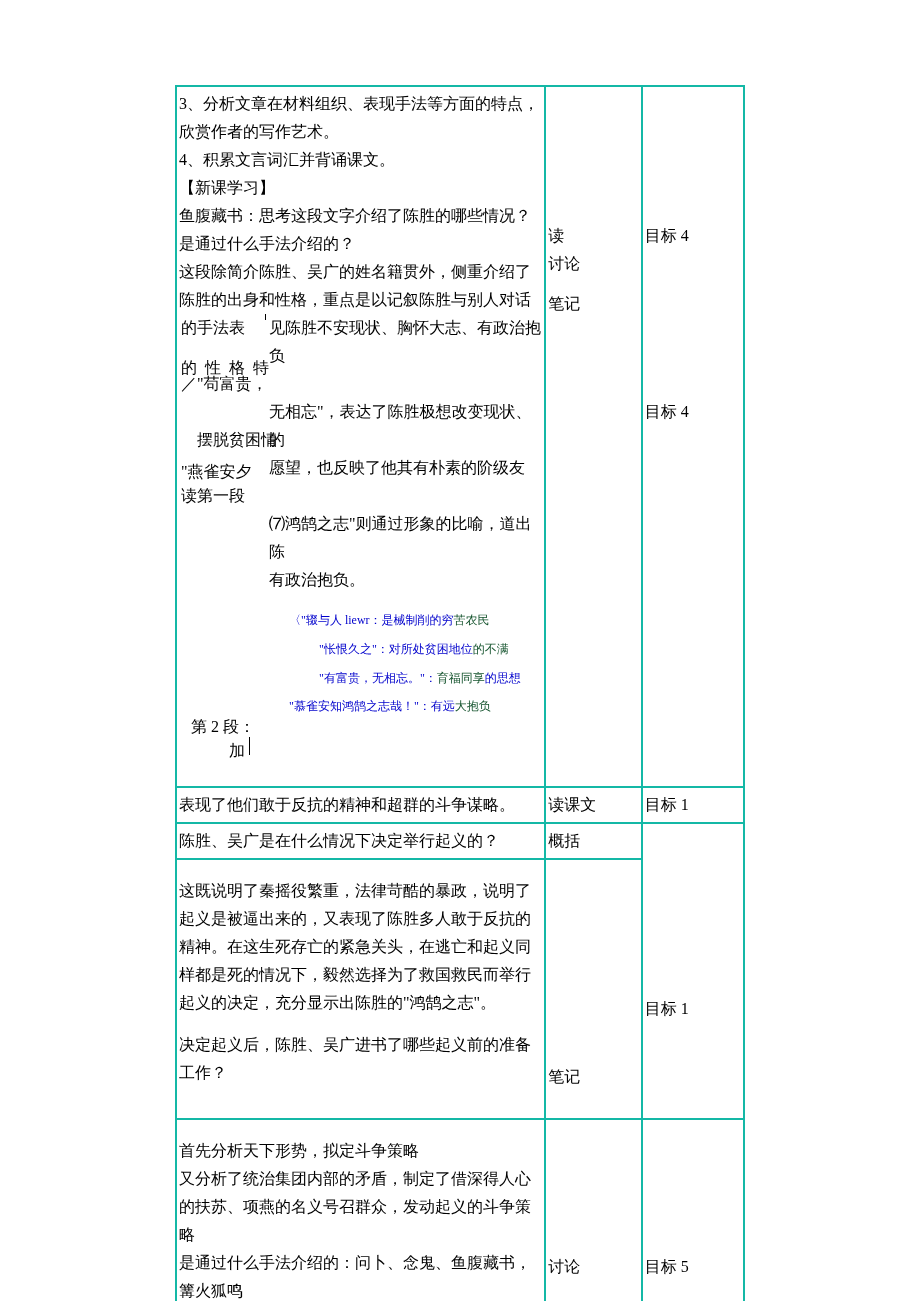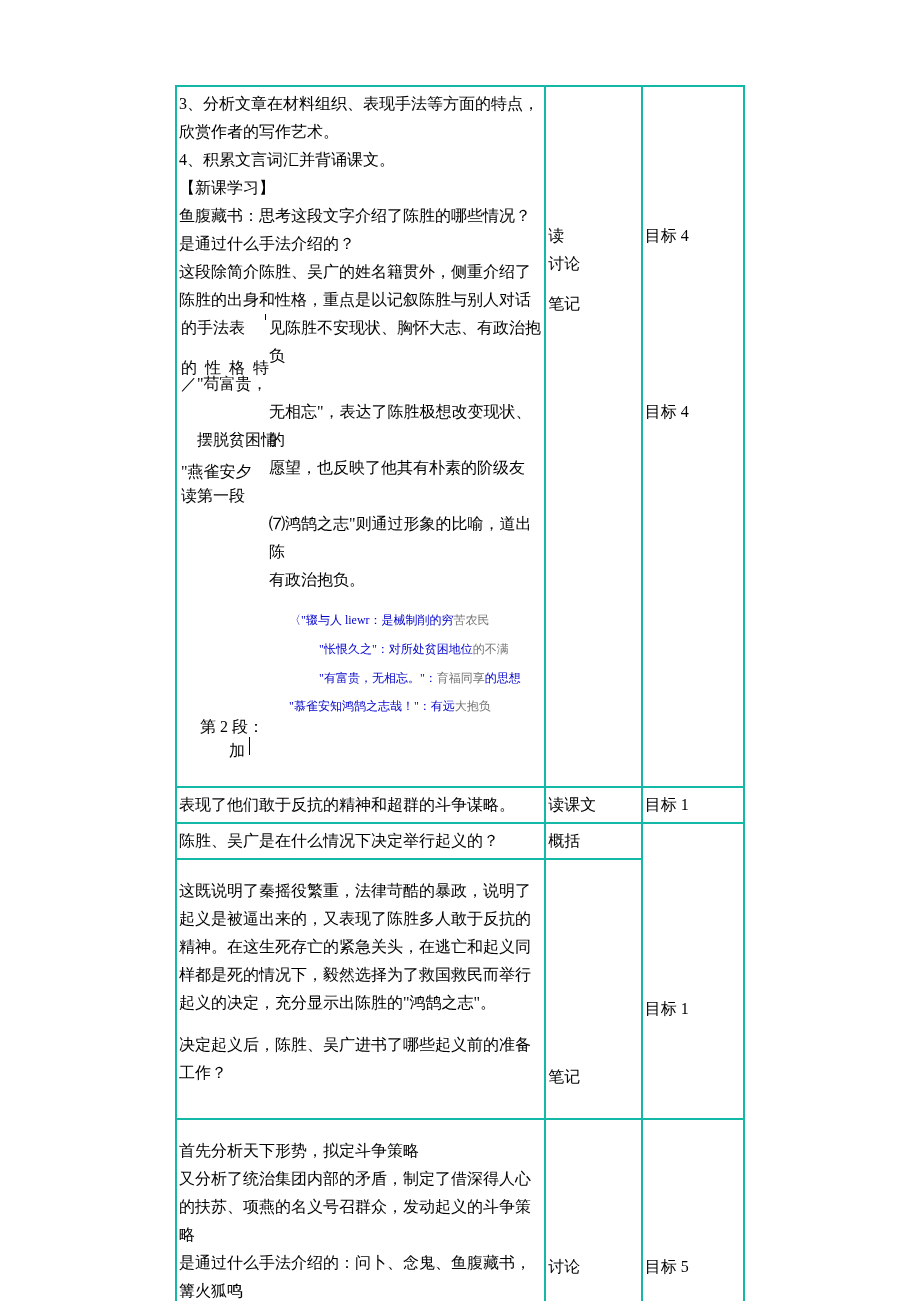--- a/index.html
+++ b/index.html
@@ -40,21 +40,21 @@
   .left-label-1 { position:absolute; left:2px; top:56px; }
   .left-label-2 { position:absolute; left:18px; top:112px; }
   .left-label-3 { position:absolute; left:2px; top:144px; }
   .left-sep { position:absolute; left:86px; top:0; border-left:1px solid #000; height:6px; }
   .annot {
     font-size: 12px;
     line-height: 2.4;
     padding-left: 20px;
   }
   .blue { color: #0000cc; }
-  .red { color: #737373; }
+  .red { color: #14532d; }
   .footer-labels {
     margin-top: 14px;
   }
   .footer-labels span {
     display:inline-block;
   }
   .mid-label { margin-top: 40px; }
 </style>
 </head>
 <body>
@@ -100,21 +100,21 @@
         </div>
         <div class="annot" style="padding-left:50px;">
           <span class="blue">"有富贵，无相忘。"：</span><span class="red">育福同享</span><span class="blue">的思想</span>
         </div>
         <div class="annot">
           <span class="blue">"慕雀安知鸿鹄之志哉！"：有远</span><span class="red">大抱负</span>
         </div>
       </div>
 
       <div class="footer-labels" style="position:relative;height:48px;">
-        <span style="position:absolute;left:21px;top:-22px;text-align:right;">第 2 段：</span>
+        <span style="position:absolute;left:12px;top:-22px;text-align:right;">第 2 段：</span>
         <span style="position:absolute;left:50px;top:2px;border-right:1px solid #000;padding-right:4px;height:18px;">加</span>
       </div>
     </td>
     <td>
       <div style="height:132px;"></div>
       <div>读</div>
       <div>讨论</div>
       <div style="height:12px;"></div>
       <div>笔记</div>
     </td>

